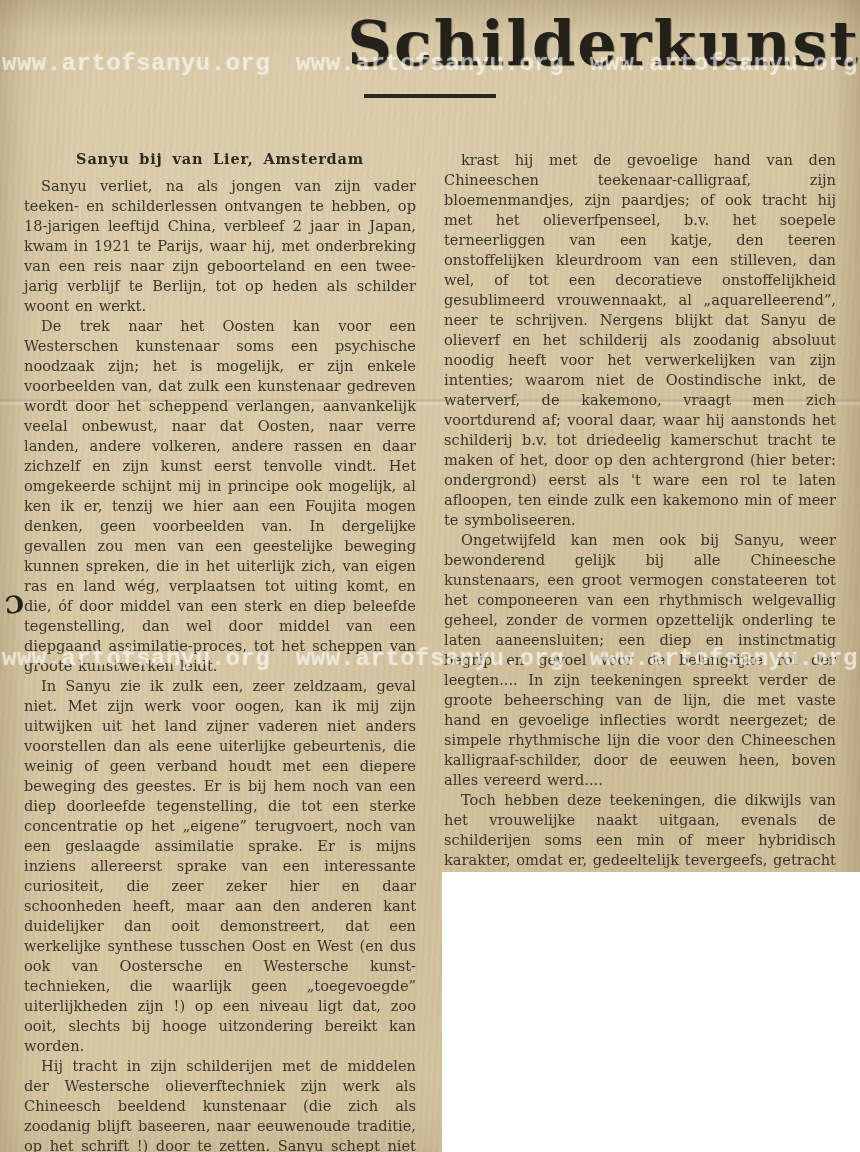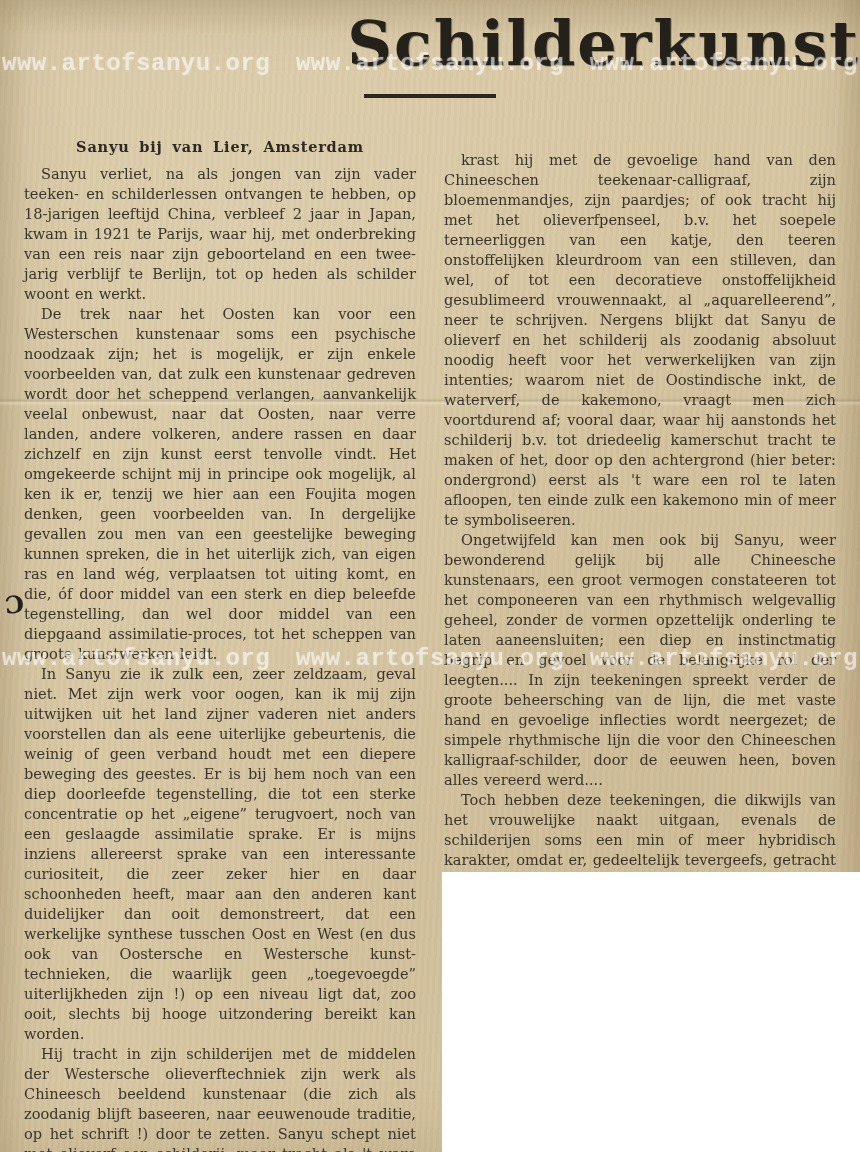--- a/index.html
+++ b/index.html
@@ -85,21 +85,21 @@
     top: 138px;
     left: 24px;
     width: 812px;
     display: flex;
     gap: 28px;
     z-index: 3;
   }
   .col { width: 392px; }
   .col.right { width: 392px; padding-top: 12px; }
   .subhead {
-    margin: 0 0 9px 0;
+    margin: 12px 0 9px 0;
     text-align: center;
     font-size: 14.5px;
     font-weight: bold;
     letter-spacing: 0.8px;
     word-spacing: 4px;
     color: #2e2a22;
   }
   .para {
     margin: 0;
     font-size: 14.6px;

